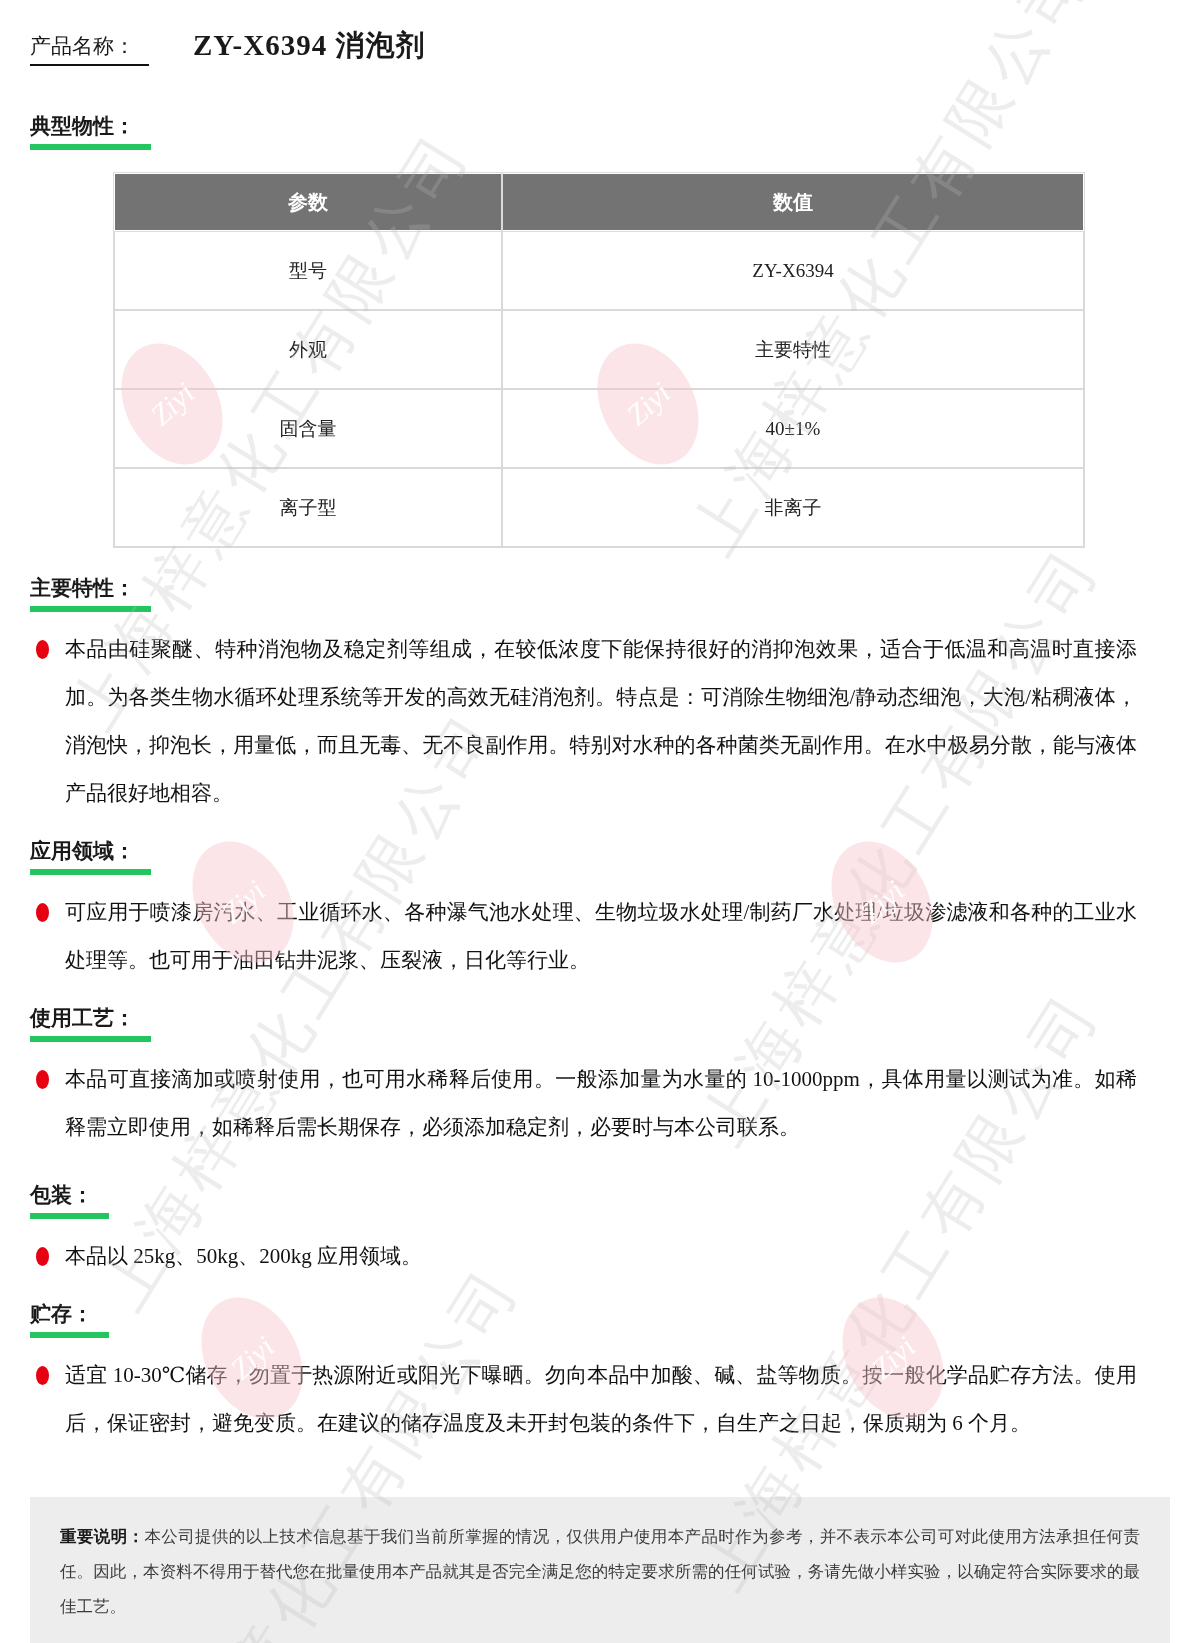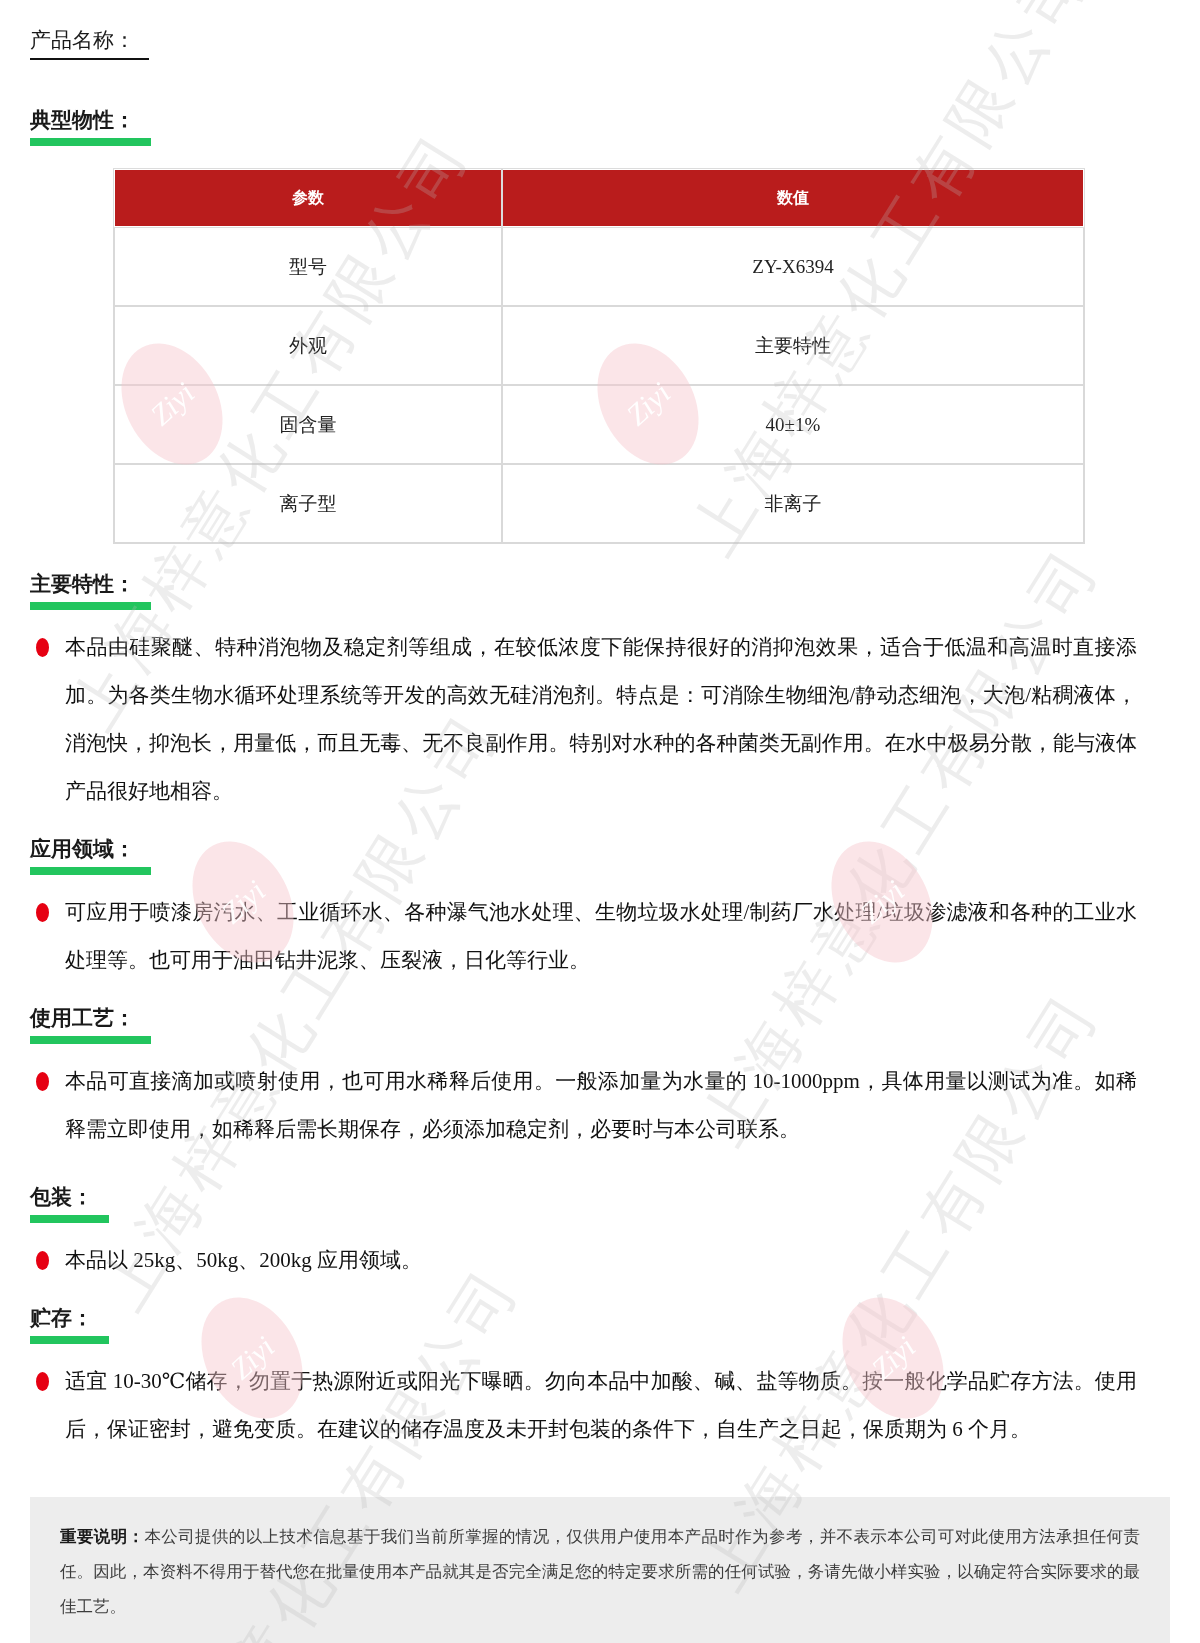--- a/index.html
+++ b/index.html
@@ -48,42 +48,42 @@
     border-bottom: 2px solid #111;
     padding: 0 14px 4px 0;
   }
   .product-title { font-size: 29px; font-weight: bold; margin-left: 44px; letter-spacing: 1px; }
 
   
   .sec-heading-wrap { margin-left: 30px; }
   .sec-heading {
     display: inline-block;
     font-size: 21px; font-weight: bold;
-    border-bottom: 8px solid #22c55e;
+    border-bottom: 6px solid #22c55e;
     padding: 0 16px 4px 0;
   }
   .mt-props { margin-top: 46px; }
   .mt-sec1 { margin-top: 26px; }
   .mt-sec  { margin-top: 20px; }
   .mt-sec-lg { margin-top: 30px; }
 
   
   table.props {
     margin: 22px 0 0 113px;
     width: 972px;
     border-collapse: collapse;
     table-layout: fixed;
   }
   table.props col.c1 { width: 40%; }
   table.props col.c2 { width: 60%; }
   table.props th {
     height: 58px;
-    background: #b91c1c;
+    background: #737373;
     color: #ffffff;
-    font-size: 16px;
+    font-size: 20px;
     font-weight: bold;
     text-align: center;
     border: 2px solid #ffffff;
     outline: 1px solid #dcdcdc;
   }
   table.props td {
     height: 79px;
     text-align: center;
     font-size: 19px;
     color: #222222;
@@ -153,20 +153,21 @@
       </div>
     <div class="wm-stamp" style="left:893px; top:1358px;">
         <span>Ziyi</span>
       </div>
   </div>
 
   <div class="content">
 
     <div class="title-row">
       <span class="product-label">产品名称：</span>
+      <span class="product-title">ZY-X6394 消泡剂</span>
     </div>
 
     <div class="sec-heading-wrap mt-props">
       <span class="sec-heading">典型物性：</span>
     </div>
 
     <table class="props">
       <colgroup>
           <col class="c1">
           <col class="c2">

